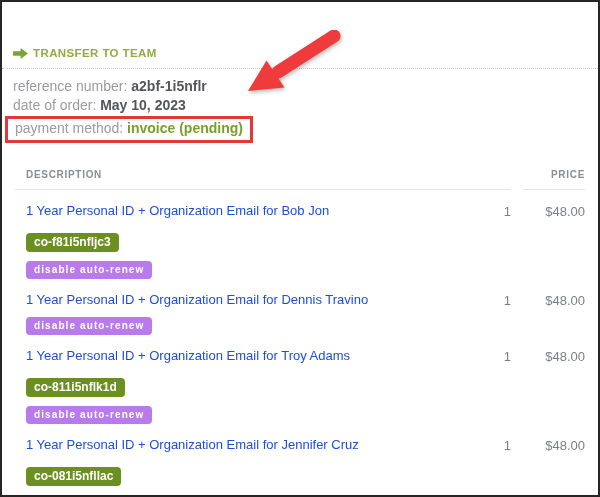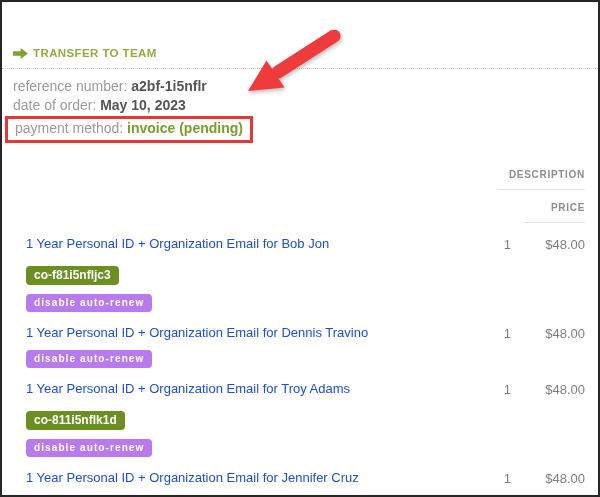--- a/index.html
+++ b/index.html
@@ -43,21 +43,21 @@
   .red-arrow{
     position:absolute;left:238px;top:28px;width:102px;height:66px;
     pointer-events:none;
     filter:drop-shadow(1px 2px 2px rgba(0,0,0,.28));
   }
   
   .tbl{padding:0 13px 0 13px;}
   .thead{
     display:flex;align-items:flex-end;gap:12px;
     padding-top:16px;
-    font-size:10px;font-weight:700;color:#8b8d90;letter-spacing:.7px;flex-direction:column;
+    font-size:10px;font-weight:700;color:#8b8d90;letter-spacing:.7px;
   }
   .thead .cell{border-bottom:1px solid #e4e4e4;padding-bottom:9px;}
   .c-desc{flex:1;text-align:left;padding-left:11px;}
   .c-qty{width:66px;text-align:right;}
   .c-price{width:62px;text-align:right;}
   .row{display:flex;gap:12px;padding-top:13px;}
   .row-main{flex:1;padding-left:11px;}
   .desc{font-size:13px;color:#1d4ed8;line-height:16px;}
   .qty,.price{font-size:13px;color:#7d7f82;padding-top:1px;}
   .qty{width:66px;text-align:right;}

